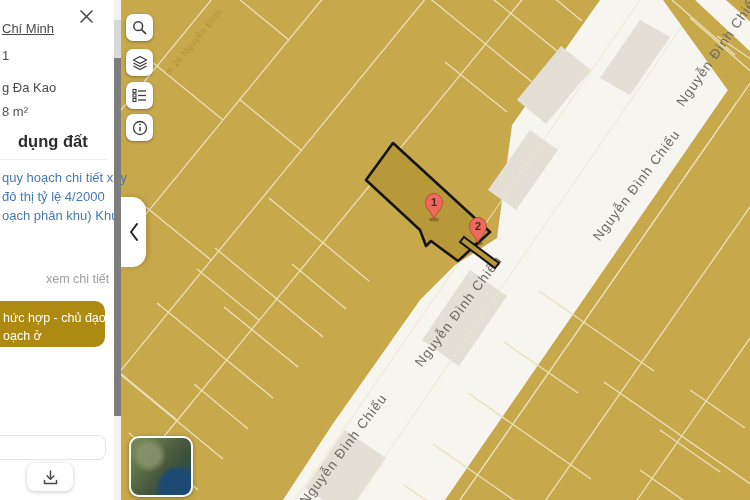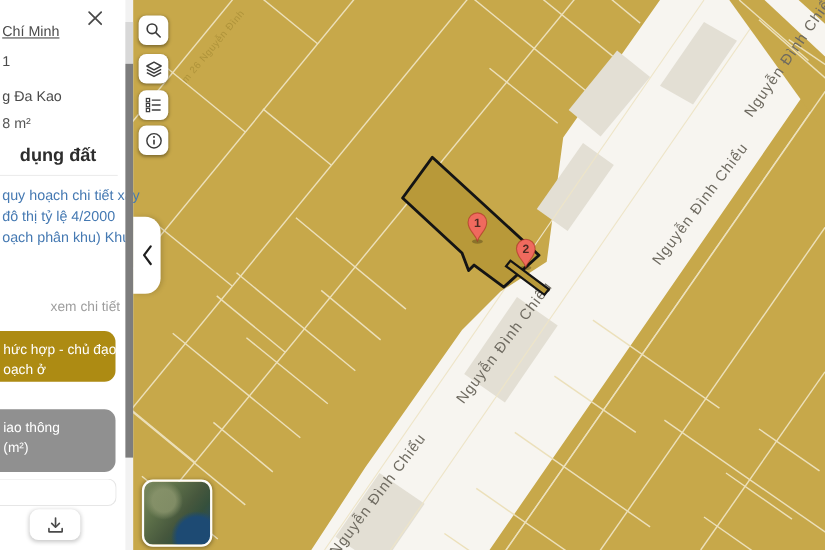--- a/index.html
+++ b/index.html
@@ -227,25 +227,20 @@
     <div>oạch phân khu) Khu</div>
   </div>
 
   <div class="hint">xem chi tiết</div>
 
   <div class="zone-card card-gold">
     <div>hức hợp - chủ đạo</div>
     <div>oạch ở</div>
   </div>
 
-  <div class="zone-card card-gray">
-    <div>iao thông</div>
-    <div></div>
-    <div>(m²)</div>
-  </div>
 
   <div class="mini-card"></div>
 
   <div class="download-btn">
     <svg width="17" height="17" viewBox="0 0 17 17">
       <line x1="8.5" y1="2" x2="8.5" y2="9.5" stroke="#4a4a4a" stroke-width="1.5" stroke-linecap="round"></line>
       <polyline points="5,6.8 8.5,10.3 12,6.8" fill="none" stroke="#4a4a4a" stroke-width="1.5" stroke-linecap="round" stroke-linejoin="round"></polyline>
       <path d="M2.5,11.5 L2.5,14.5 L14.5,14.5 L14.5,11.5" fill="none" stroke="#4a4a4a" stroke-width="1.5" stroke-linecap="round" stroke-linejoin="round"></path>
     </svg>
   </div>

